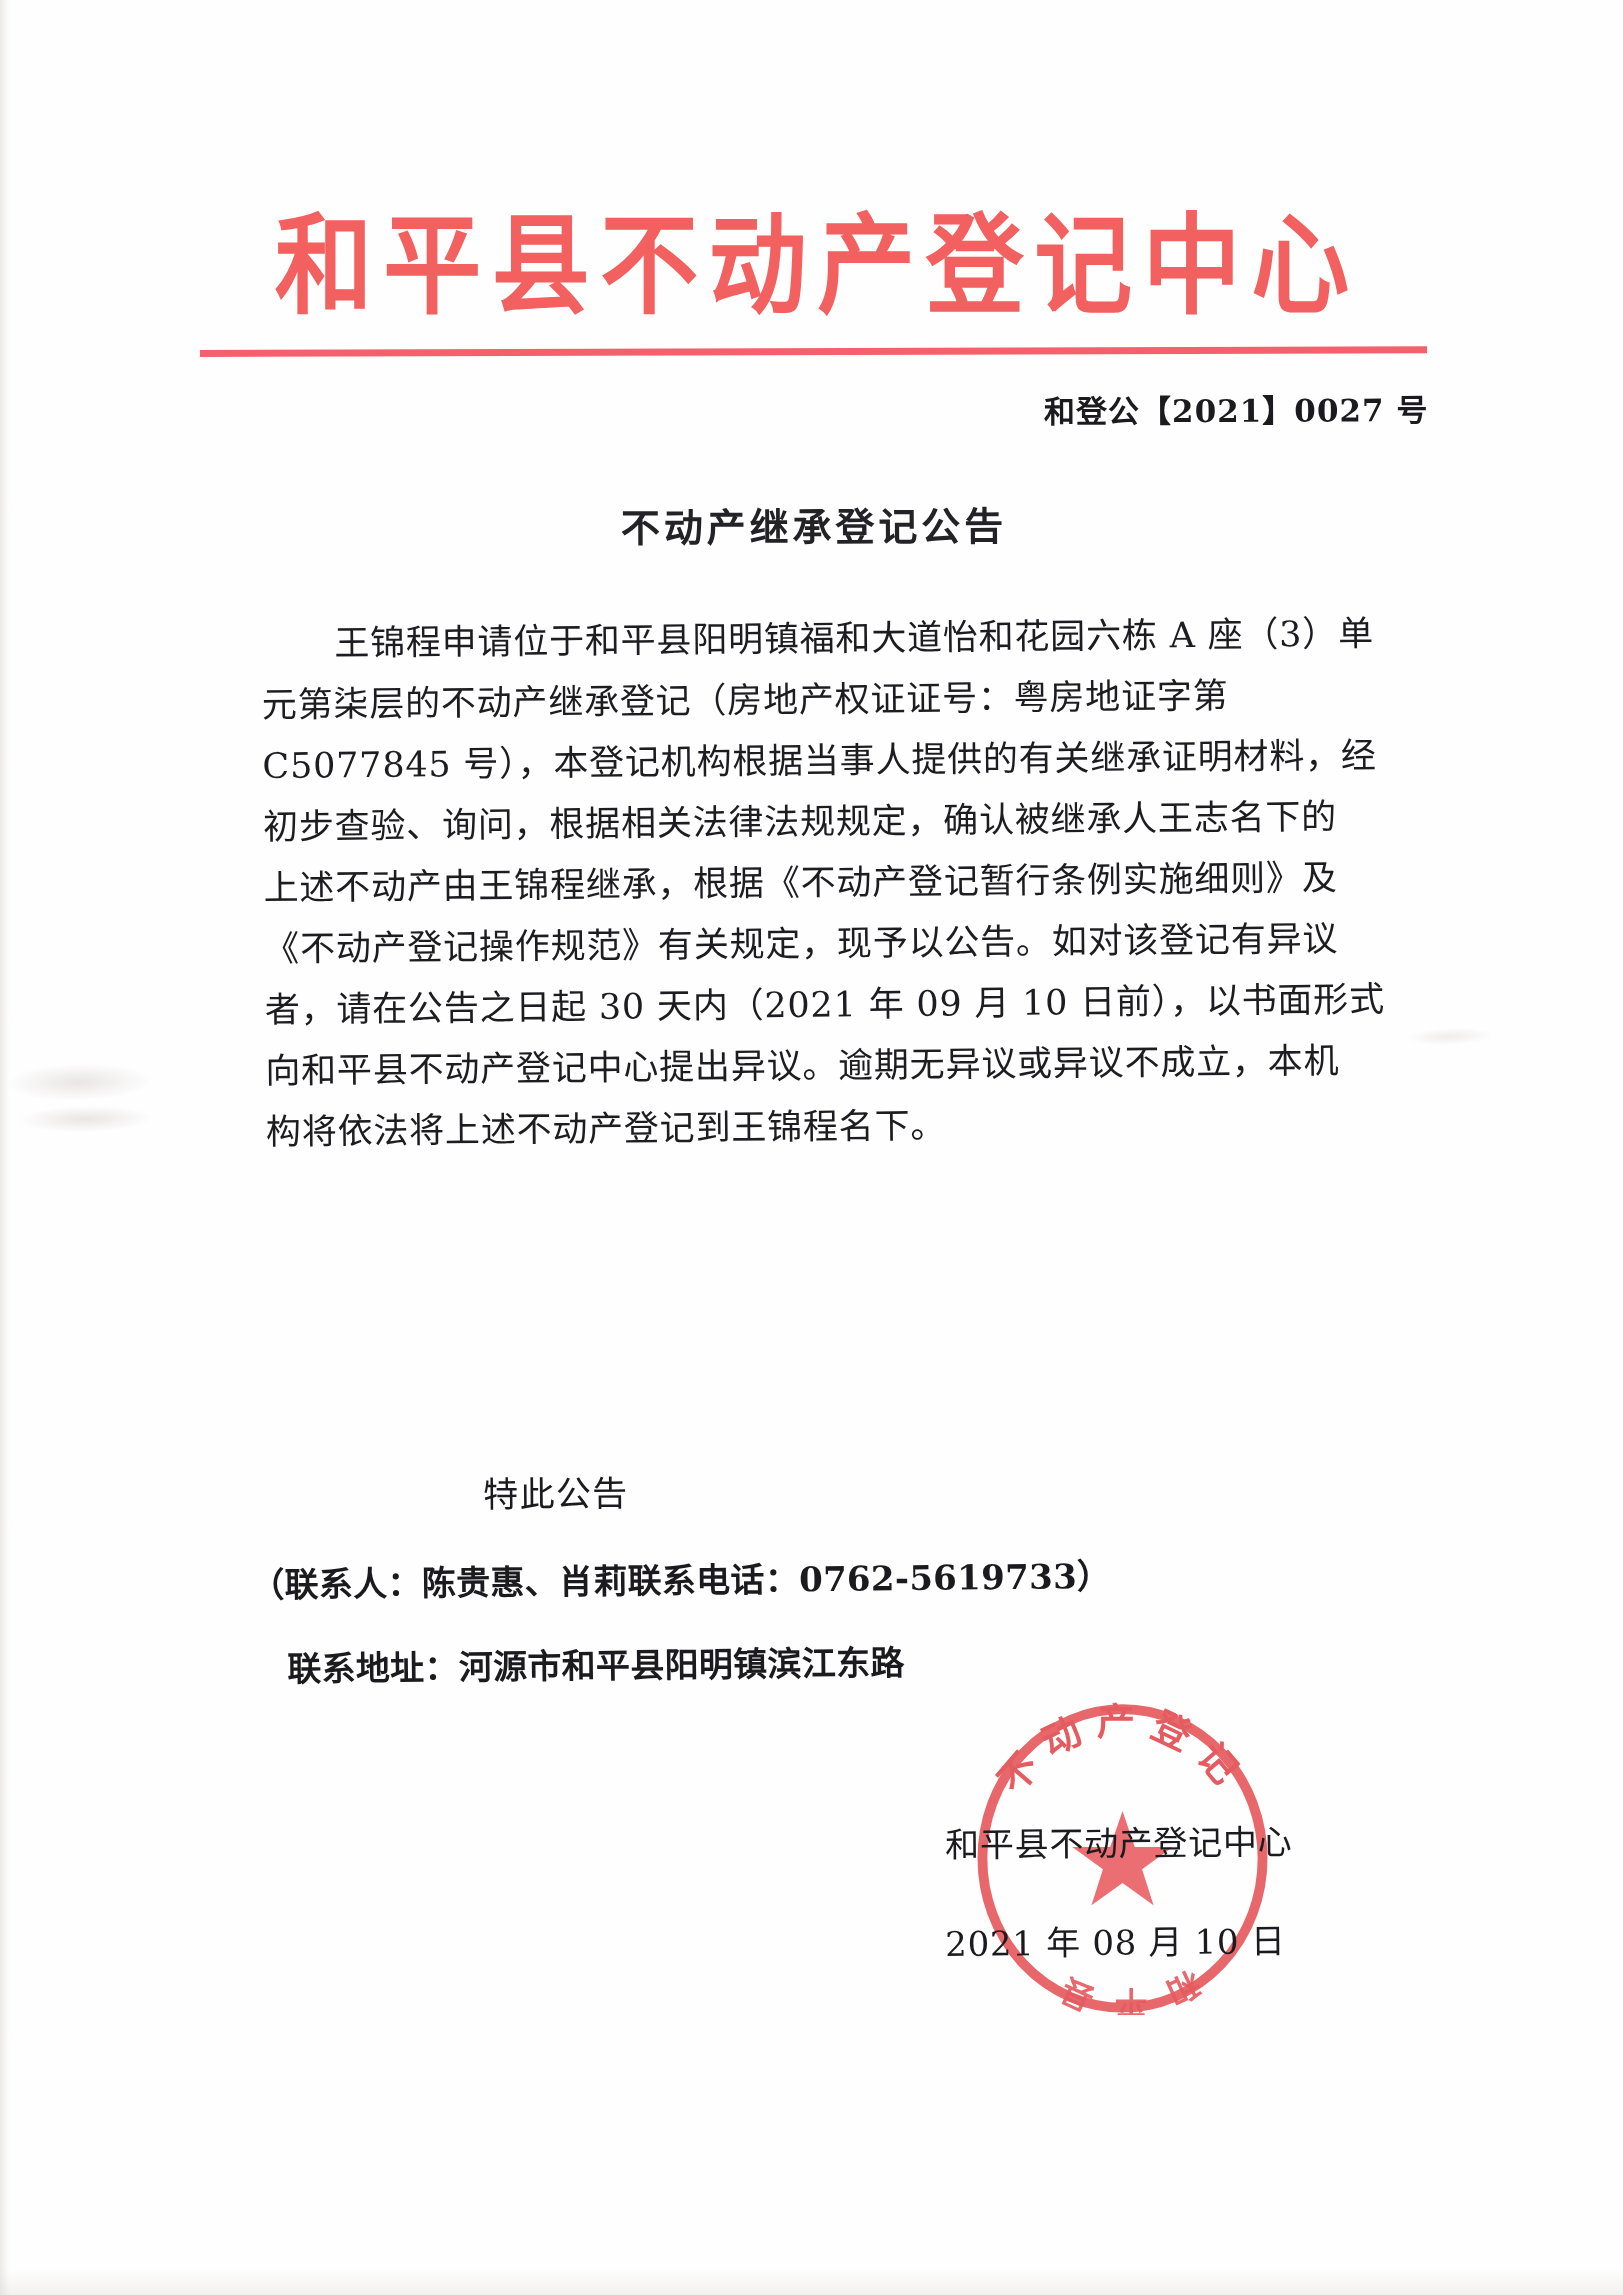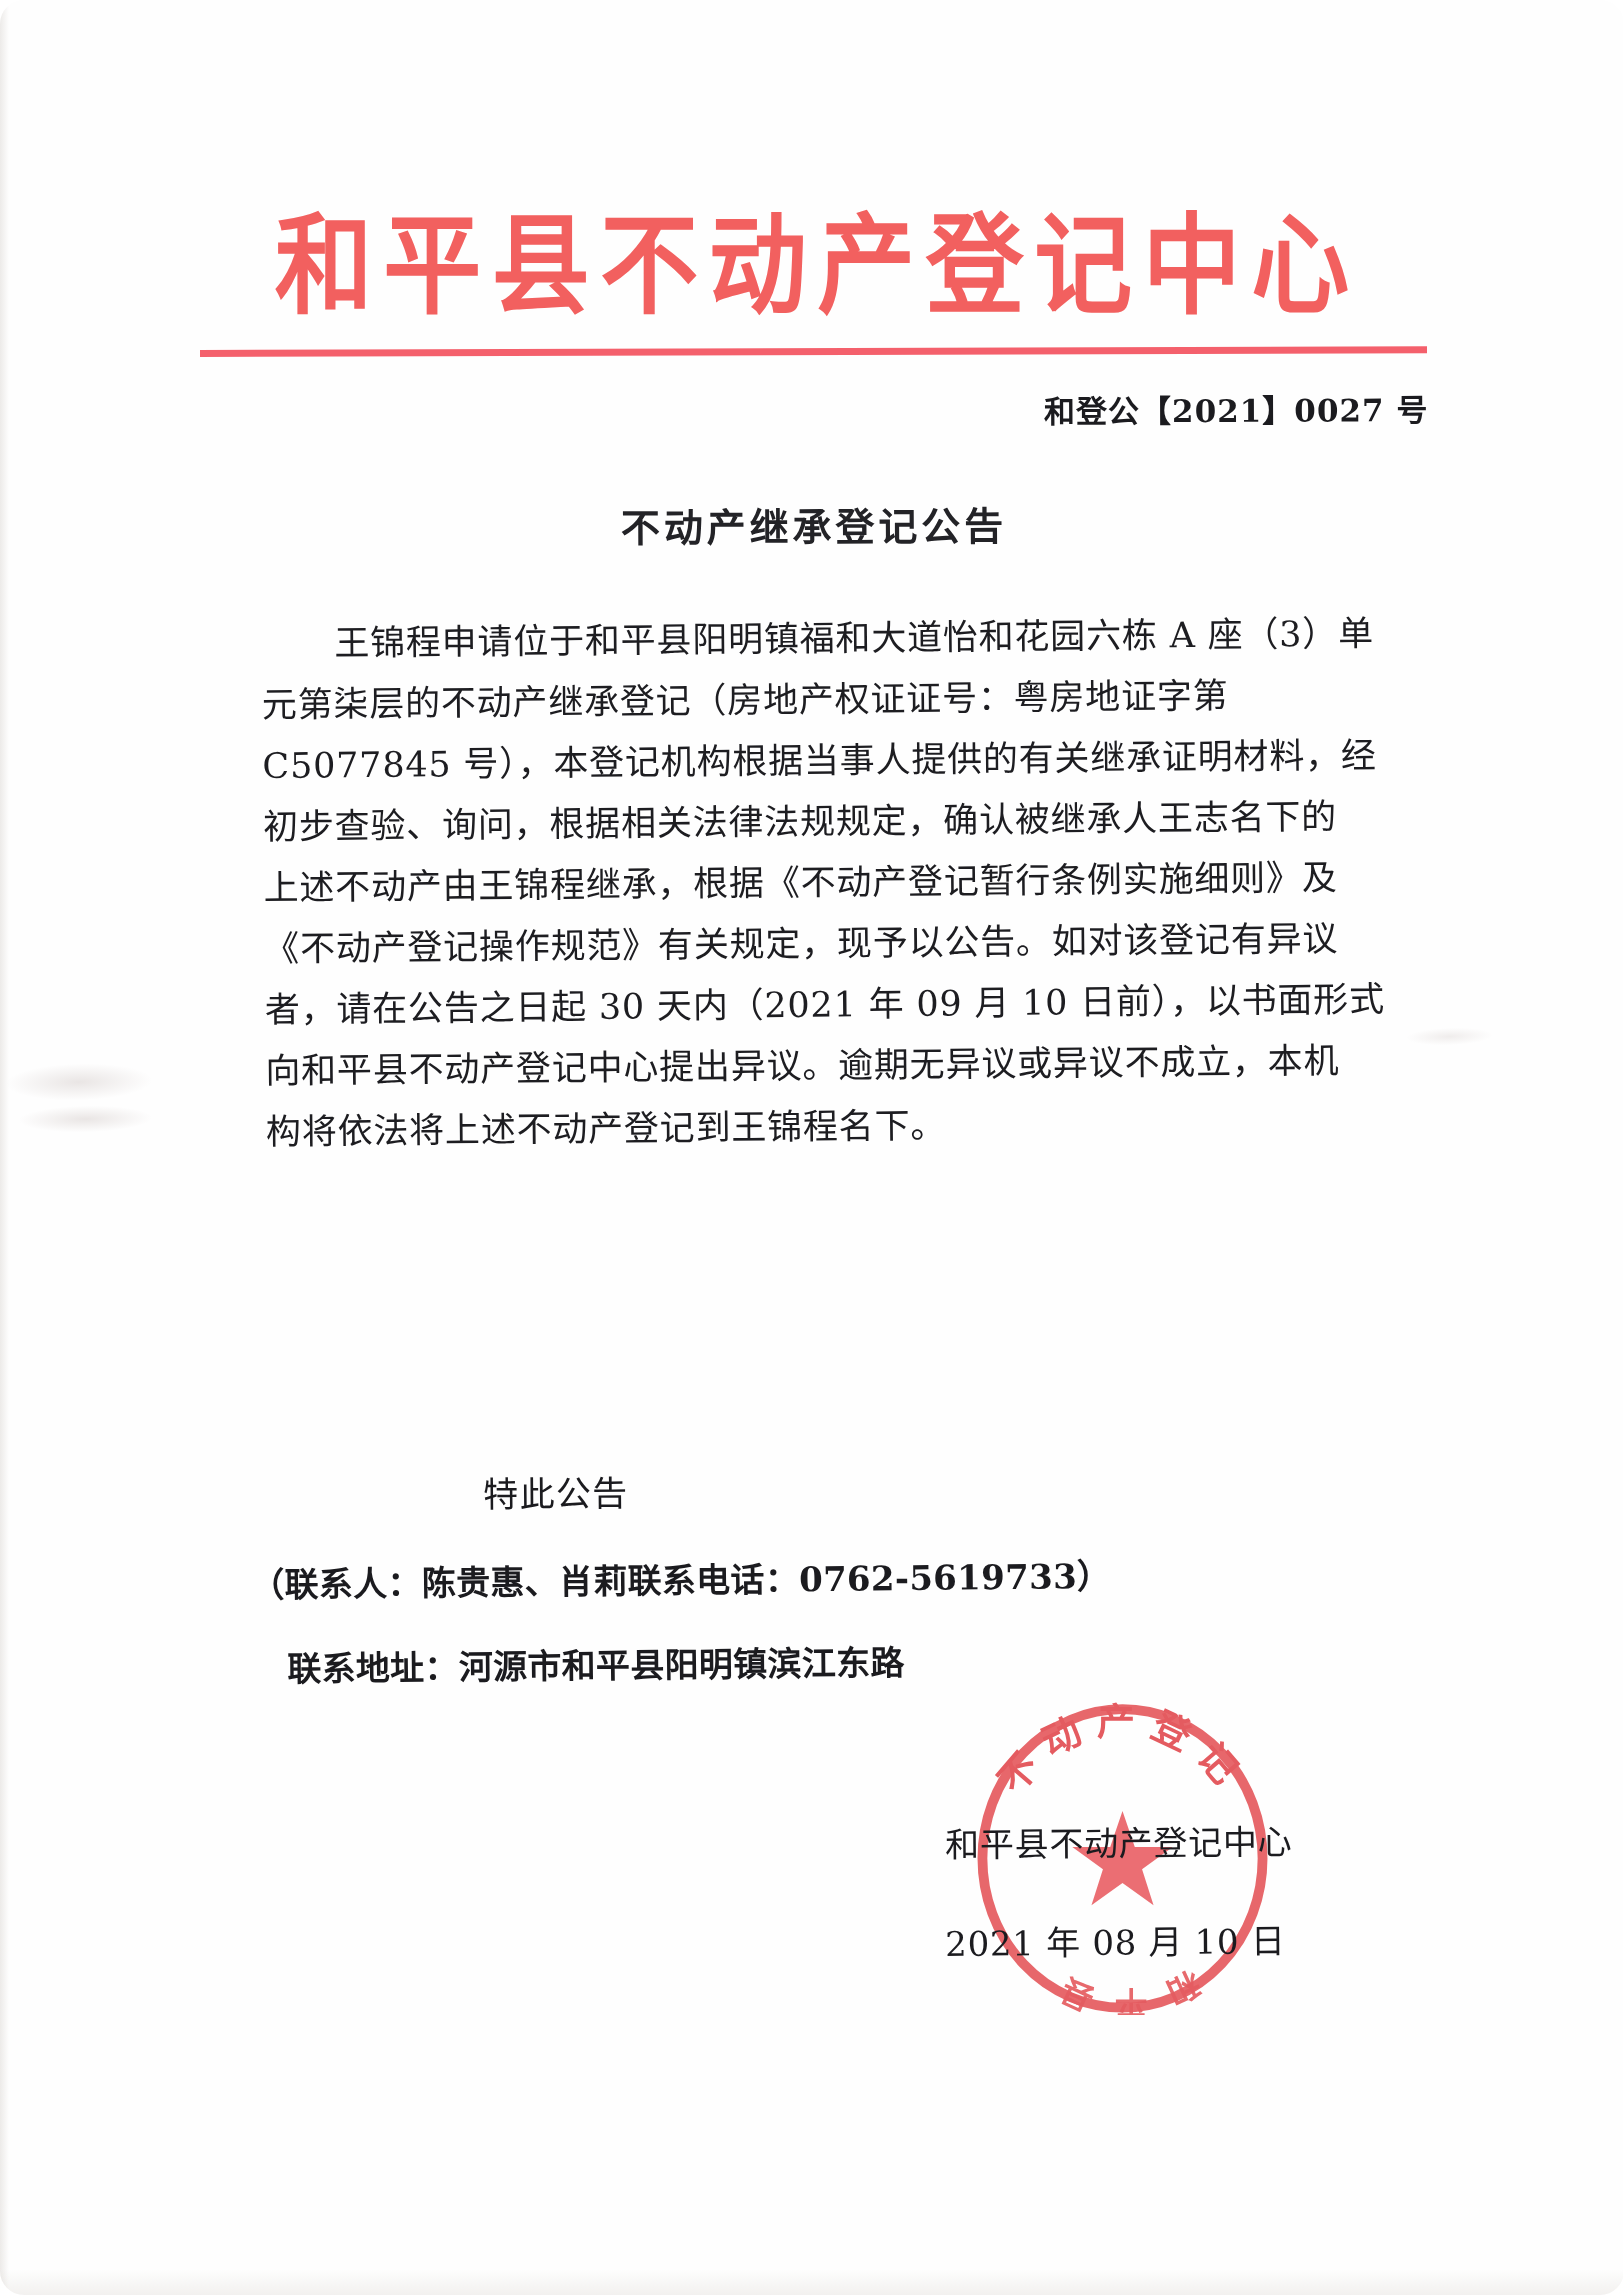--- a/index.html
+++ b/index.html
@@ -10,21 +10,20 @@
   }
 
   .page {
     position: relative;
     width: 1624px;
     height: 2295px;
     background: #fefefe;
     overflow: hidden;
     font-family: "DejaVu Serif", "Liberation Serif", serif;
     color: #1b1b1f;
-    border-radius: 24px;
   }
 
   
   .scan-smudge {
     position: absolute;
     pointer-events: none;
     background: radial-gradient(ellipse at center, rgba(150,130,125,0.20) 0%, rgba(150,130,125,0.0) 72%);
   }
   .scan-smudge.s1 { left: 6.5px;  top: 1064px; width: 144px; height: 36px; transform: rotate(-1.5deg); }
   .scan-smudge.s2 { left: 19.6px;  top: 1106px; width: 131px; height: 26px; transform: rotate(-1.2deg); }

